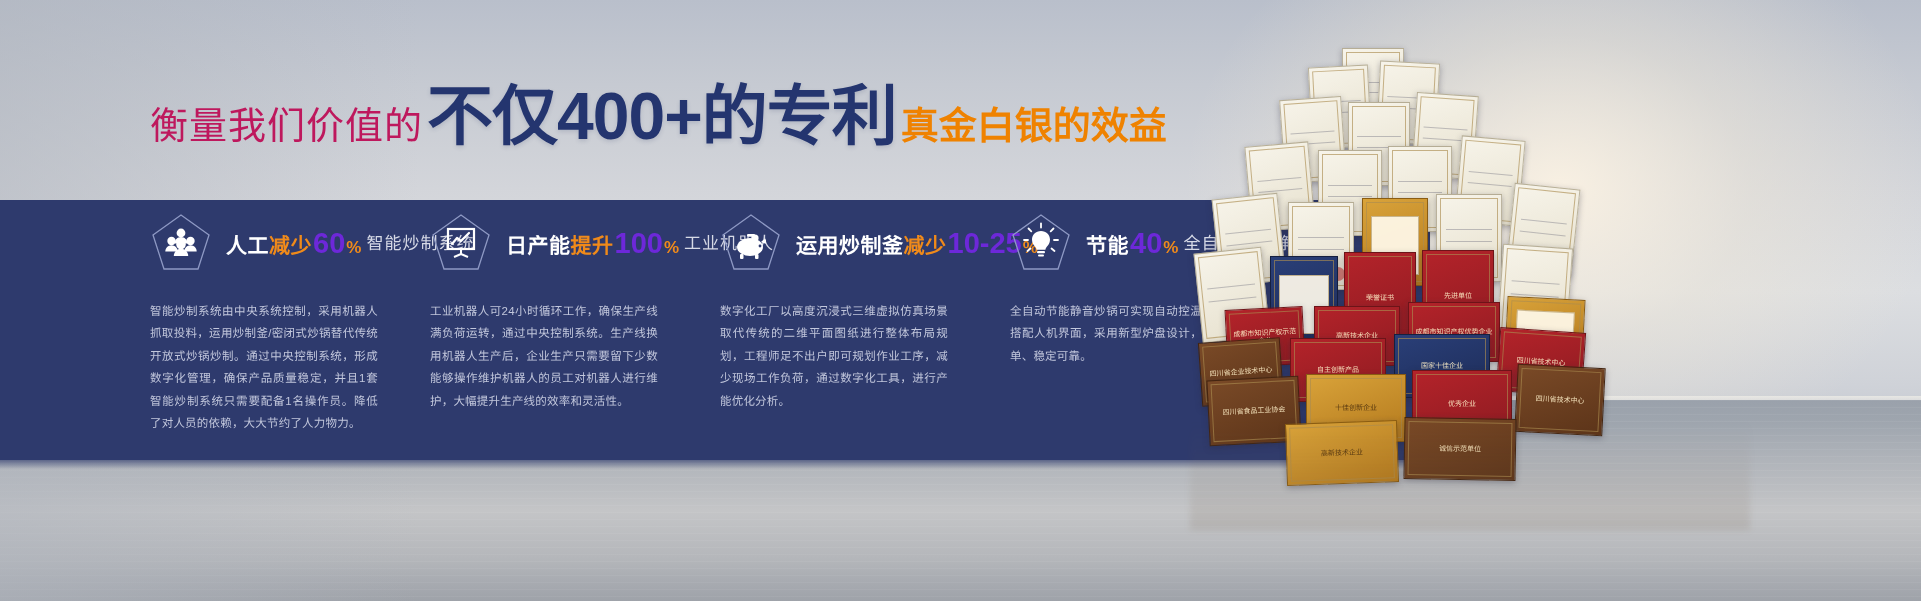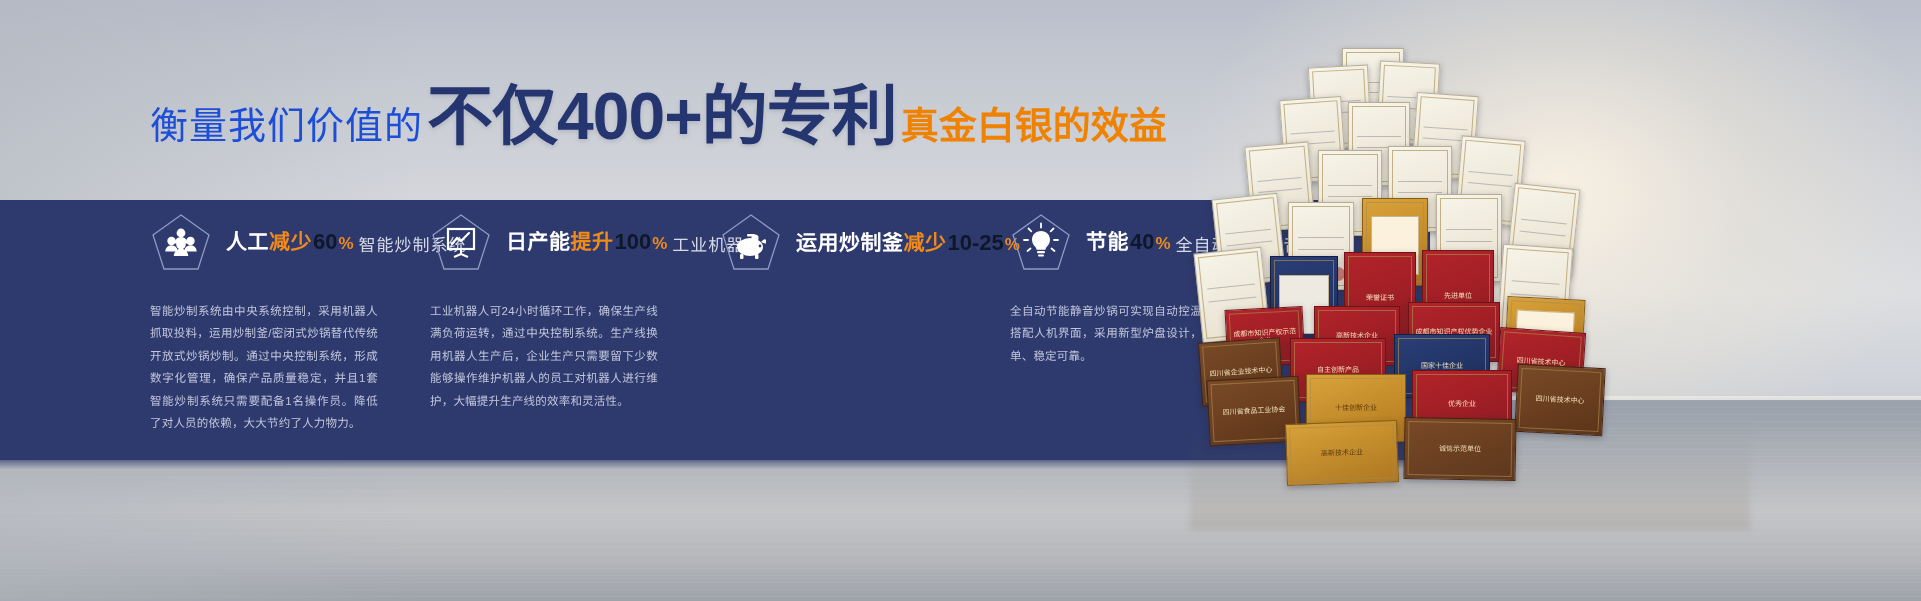--- a/index.html
+++ b/index.html
@@ -42,21 +42,21 @@
     background:linear-gradient(90deg, rgba(176,181,190,.55), rgba(176,181,190,0));
   }
 
   
   .headline {
     position:absolute; left:150px; top:83px;
     white-space:nowrap; line-height:1;
     display:flex; align-items:baseline;
   }
   .hl-normal {
-    font-size:38px; color:#1d4ed8; font-weight:500; letter-spacing:1px;
+    font-size:38px; color:#be185d; font-weight:500; letter-spacing:1px;
   }
   .hl-big {
     font-size:66px; color:#24356f; font-weight:900;
     letter-spacing:-1px; margin:0 4px;
     text-shadow:0 2px 4px rgba(60,70,110,.18);
   }
   .hl-orange {
     font-size:38px; color:#ef8200; font-weight:900; letter-spacing:0px;
   }
 
@@ -83,21 +83,21 @@
 
   .col-head { display:flex; align-items:center; gap:14px; height:86px; }
 
   .hexwrap { width:62px; height:62px; flex:0 0 62px; position:relative; }
   .hexwrap svg { display:block; }
 
   .head-text { display:flex; flex-direction:row; gap:5px; }
   .stat { white-space:nowrap; line-height:1; display:flex; align-items:baseline; }
   .stat .s-label { font-size:21px; font-weight:700; color:#ffffff; letter-spacing:.5px; }
   .stat .s-verb  { font-size:21px; font-weight:700; color:#f08a1a; letter-spacing:.5px; }
-  .stat .s-num   { font-size:22px; font-weight:900; color:#0f172a; letter-spacing:0; margin-left:1px;}
+  .stat .s-num   { font-size:29px; font-weight:900; color:#6d28d9; letter-spacing:0; margin-left:1px;}
   .stat .s-unit  { font-size:17px; font-weight:700; color:#f08a1a; margin-left:1px; }
   .sub { font-size:17px; color:#d6d9e6; letter-spacing:1px; white-space:nowrap; }
 
   .body-text {
     margin-top:14px; width:228px;
     font-size:11.5px; line-height:1.95; color:#c2c7dc;
     letter-spacing:.2px; text-align:justify;
   }
 
   
@@ -240,20 +240,21 @@
         </div>
         <div class="head-text">
           <div class="stat">
             <span class="s-label">运用炒制釜</span>
             <span class="s-verb">减少</span>
             <span class="s-num">10-25</span>
             <span class="s-unit">%</span>
           </div>
         </div>
       </div>
+      <div class="body-text">数字化工厂以高度沉浸式三维虚拟仿真场景取代传统的二维平面图纸进行整体布局规划，工程师足不出户即可规划作业工序，减少现场工作负荷，通过数字化工具，进行产能优化分析。</div>
     </div>
 
     <div class="col">
       <div class="col-head">
         <div class="hexwrap">
           <svg width="62" height="62" viewBox="0 0 62 62">
             <polygon points="31,3 59,23 48,57 14,57 3,23" fill="none" stroke="#8e99c4" stroke-width="1.3"></polygon>
             <g fill="#ffffff">
               <path d="M31 19c-5.2 0-9 3.9-9 8.7 0 3.3 1.8 5.4 3.2 7.1.8 1 1.3 1.8 1.4 2.9h8.8c.1-1.1.6-1.9 1.4-2.9 1.4-1.7 3.2-3.8 3.2-7.1 0-4.8-3.8-8.7-9-8.7z"></path>
               <rect x="27" y="39" width="8" height="2.2" rx="1"></rect>

